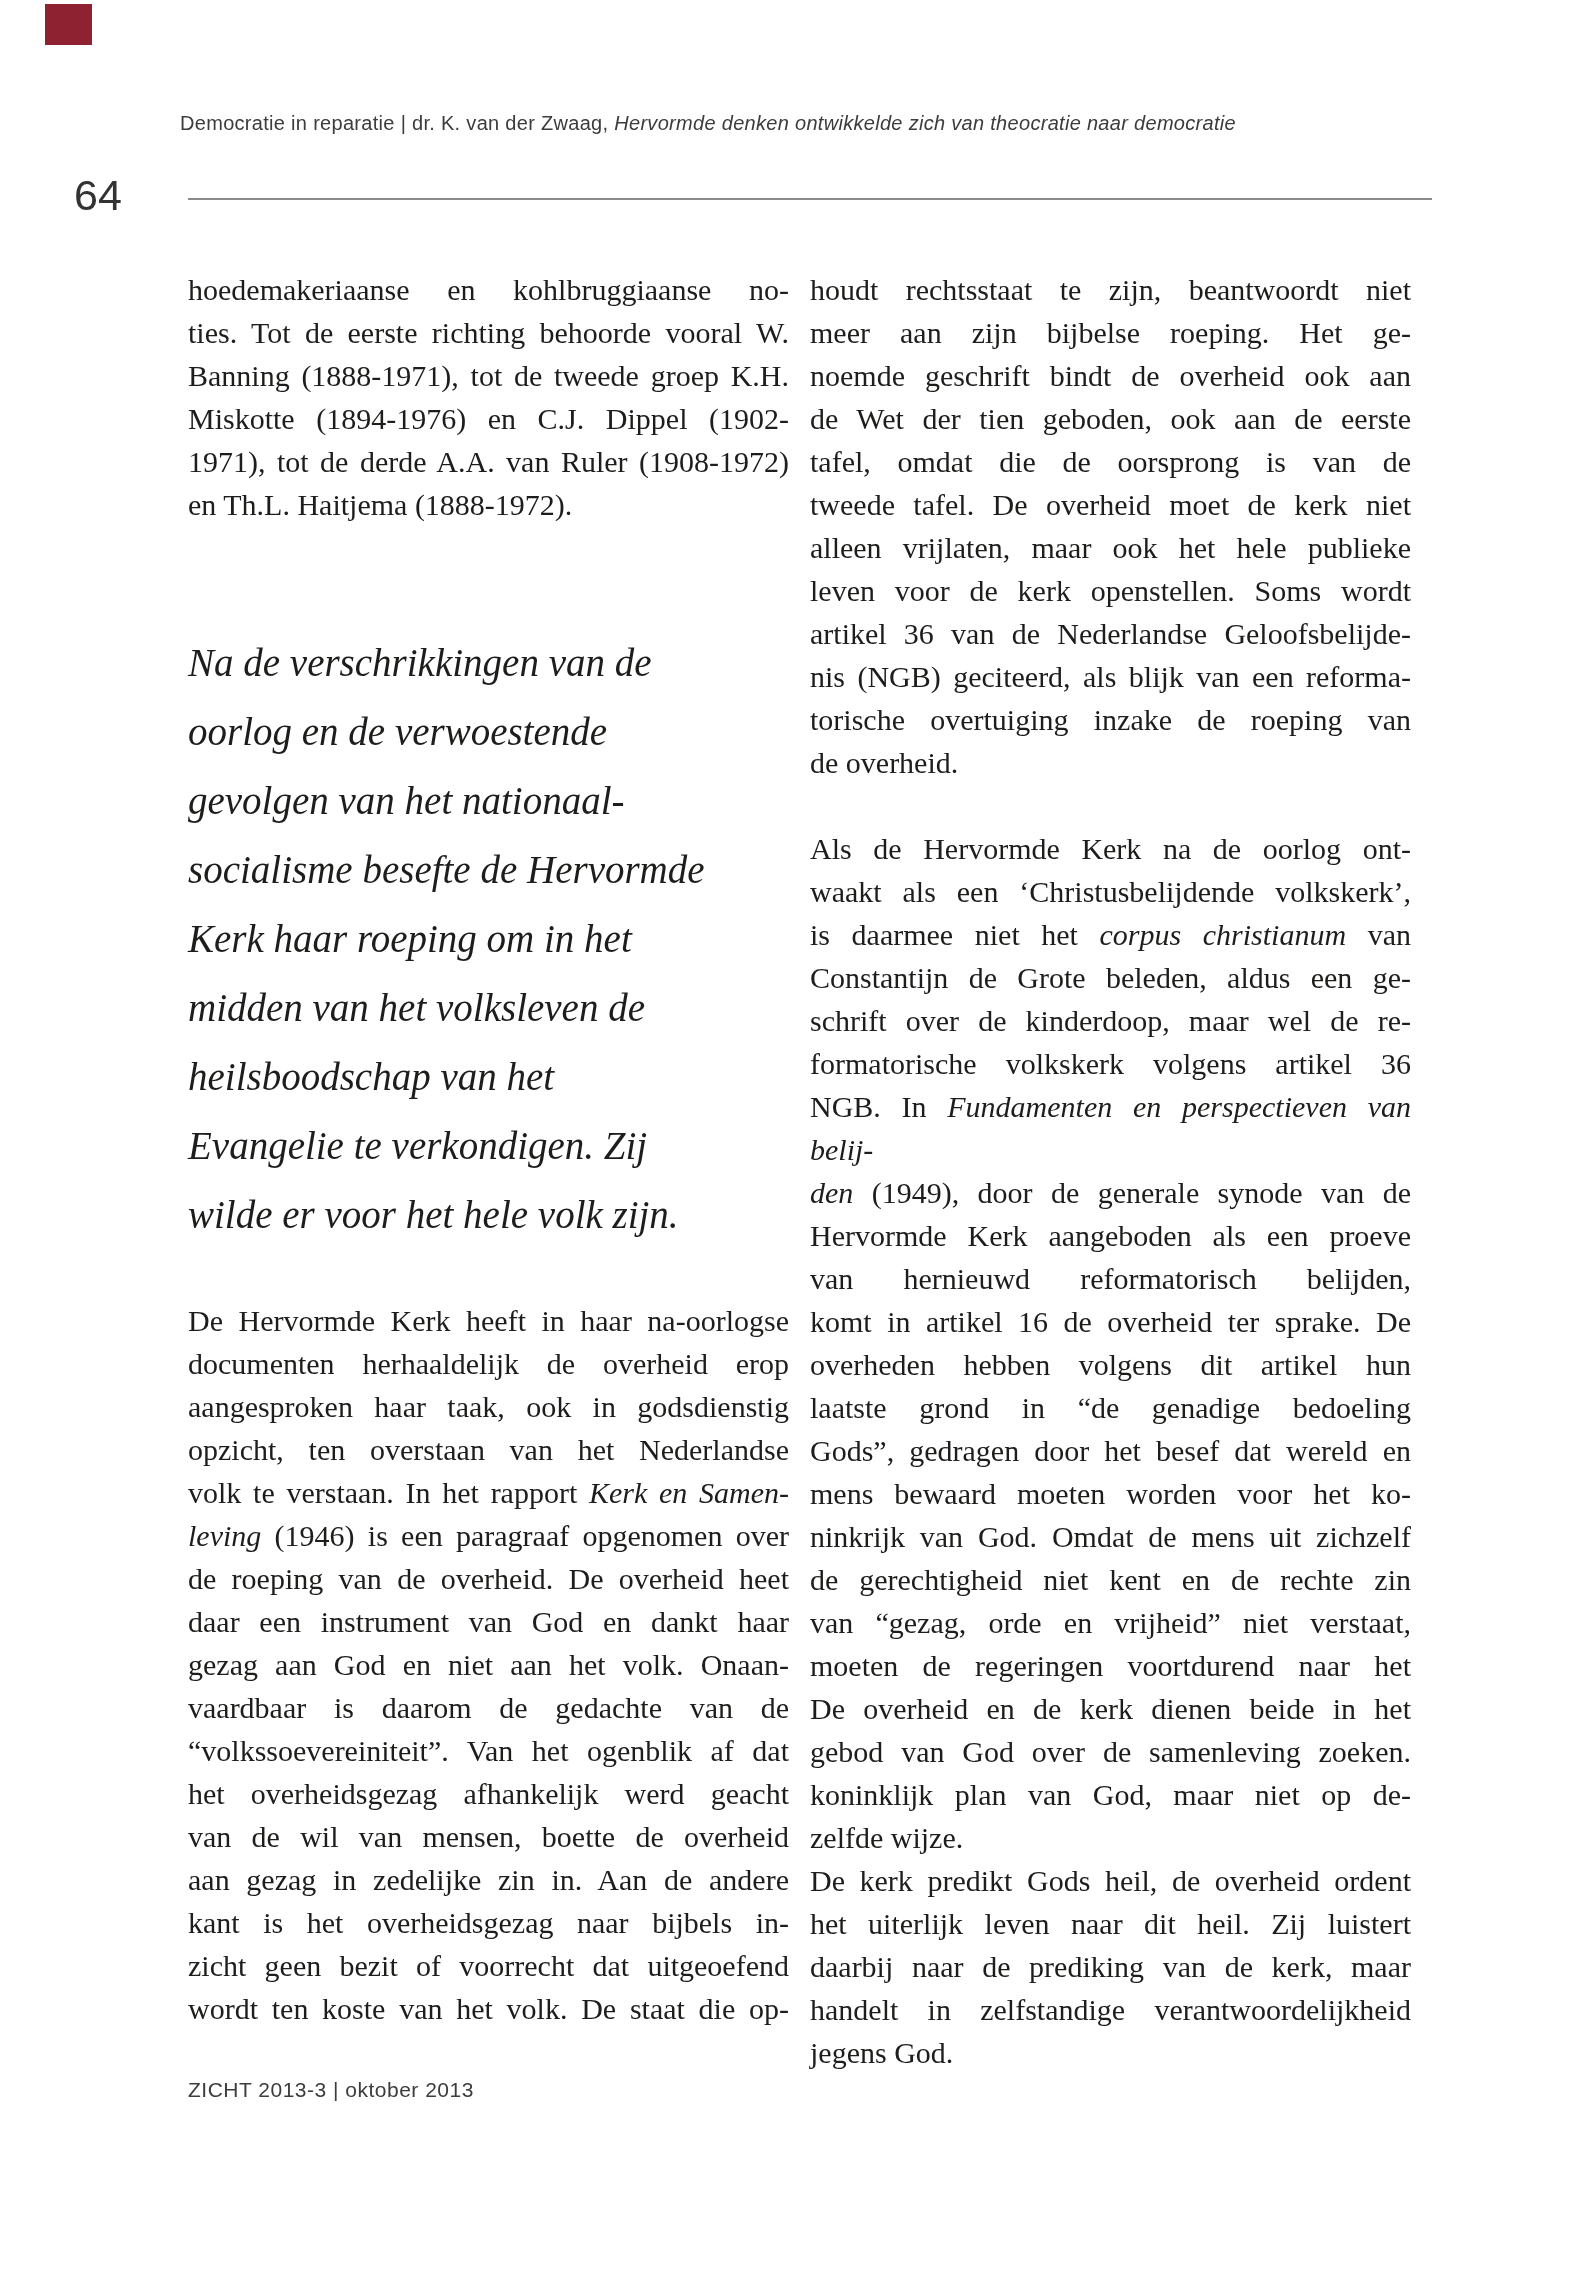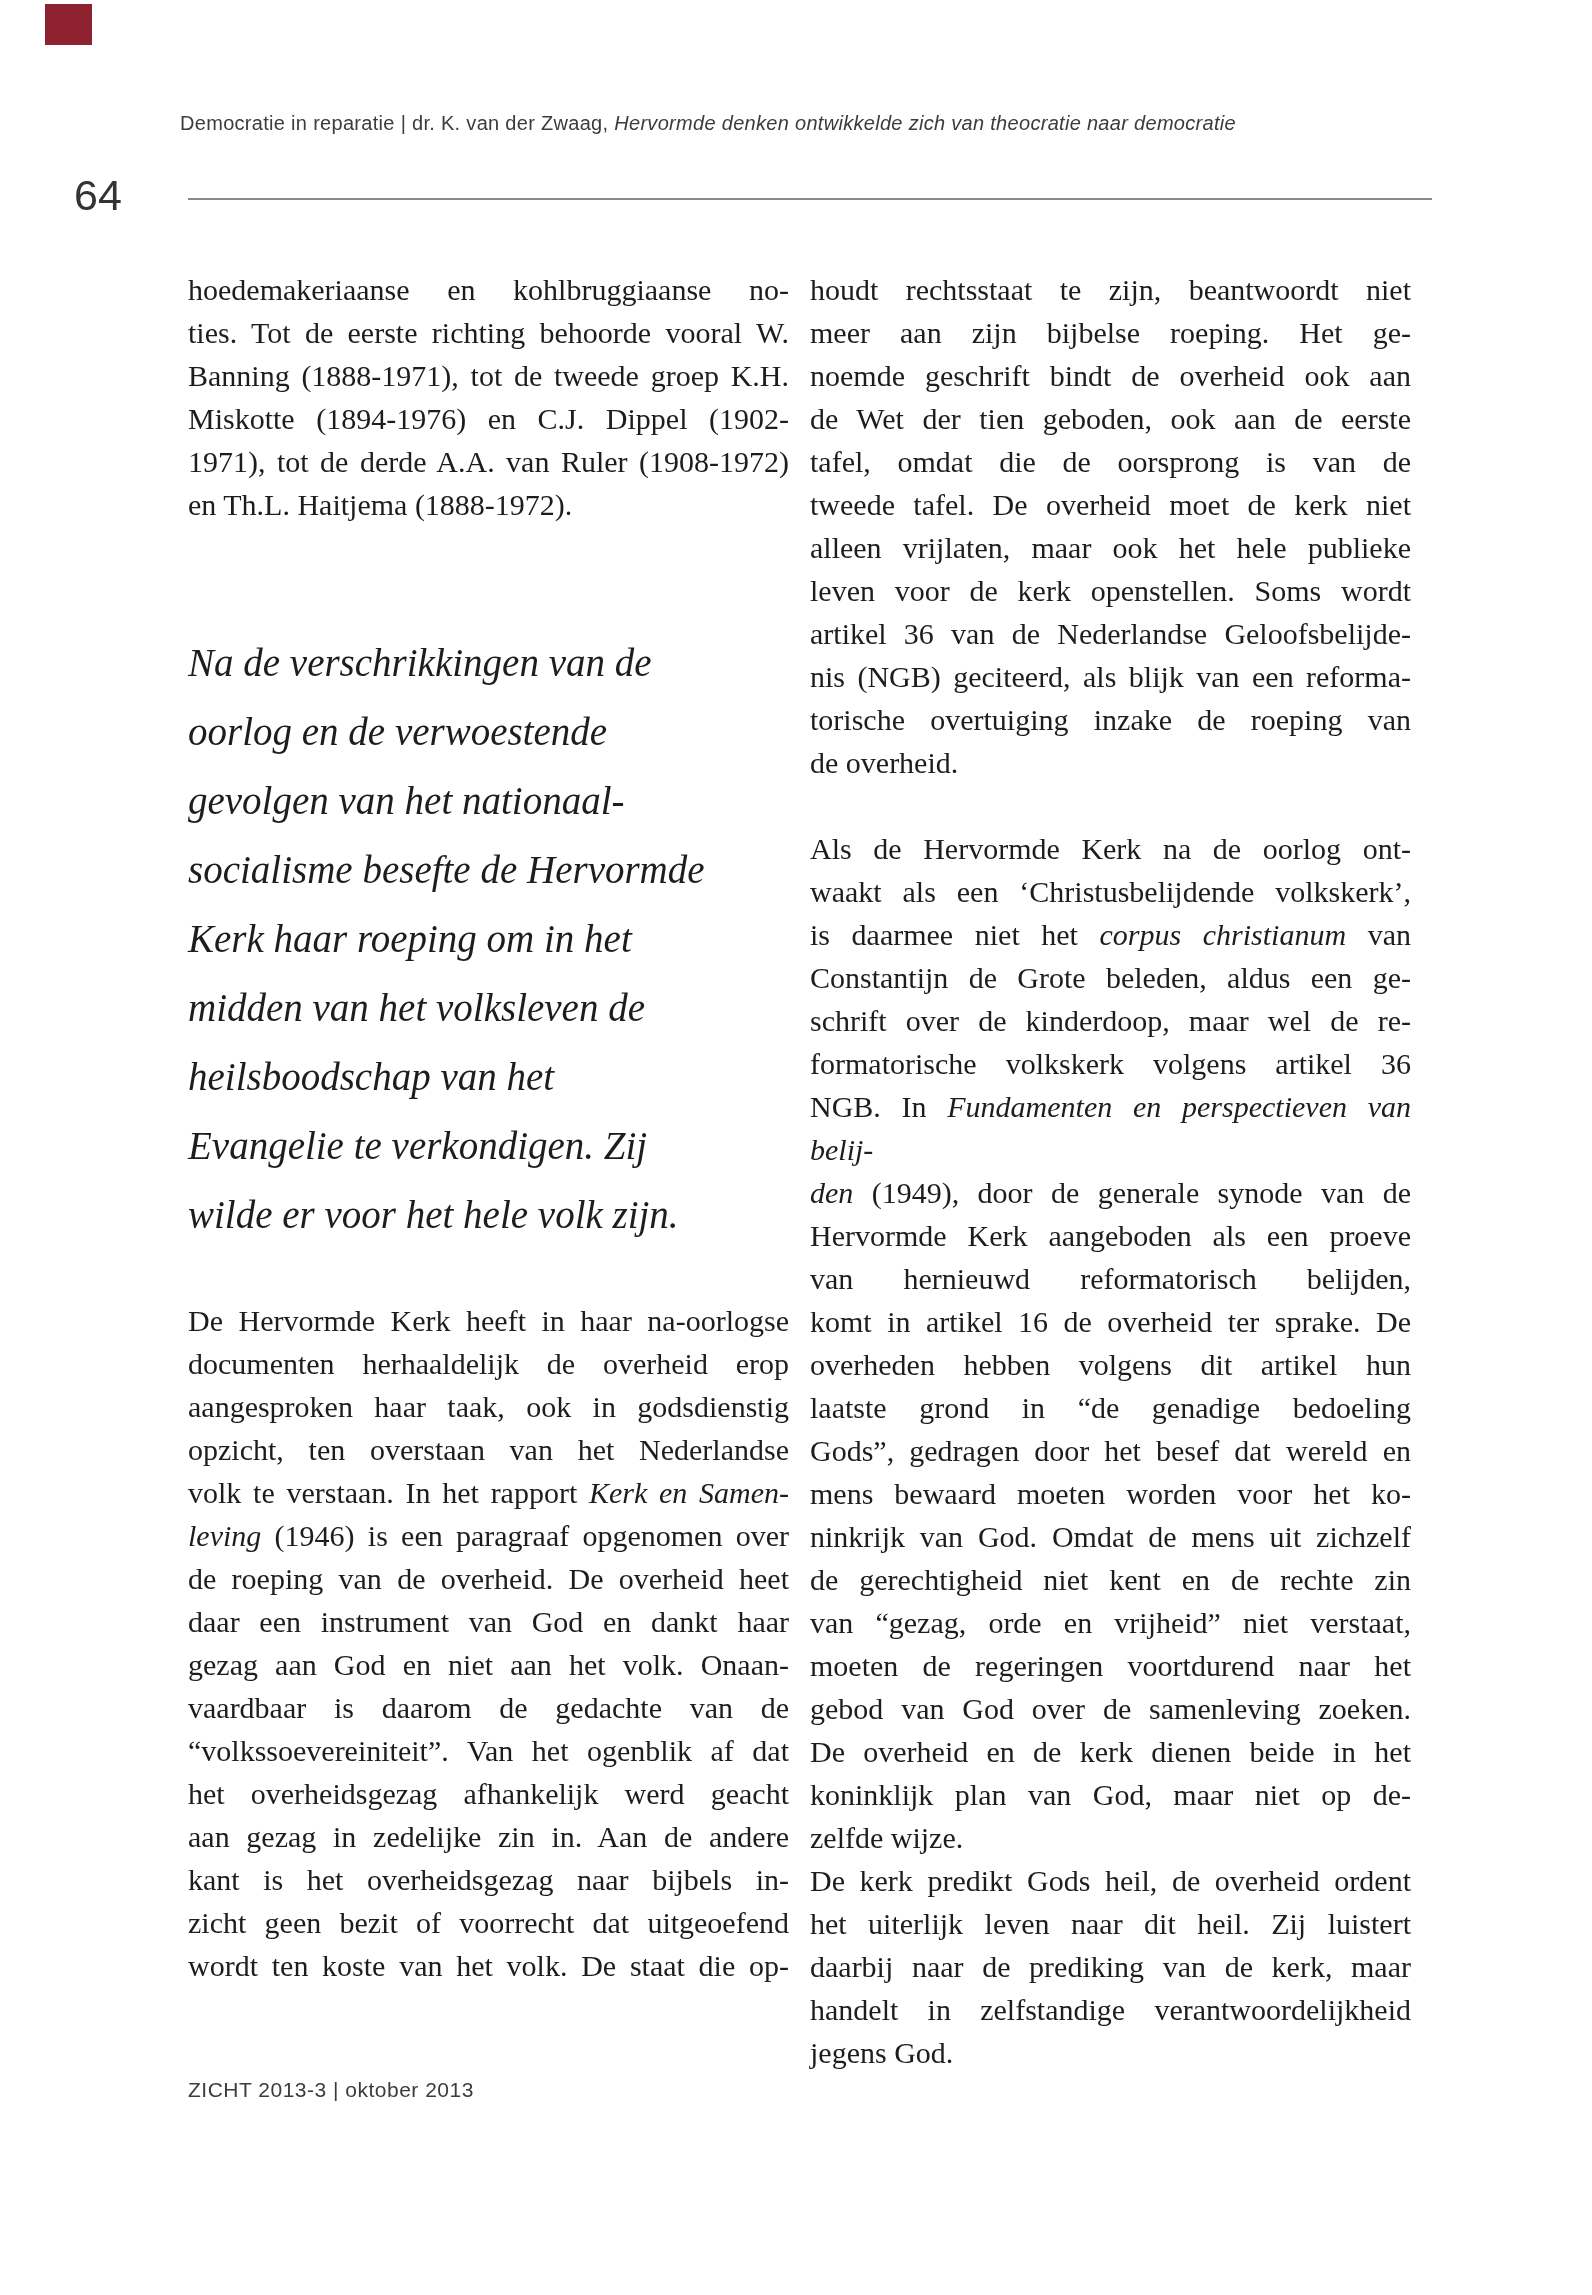--- a/index.html
+++ b/index.html
@@ -106,20 +106,21 @@
         <div class="bline">aangesproken haar taak, ook in godsdienstig</div>
         <div class="bline">opzicht, ten overstaan van het Nederlandse</div>
         <div class="bline"><span>volk te verstaan. In het rapport </span><i>Kerk en Samen-</i></div>
         <div class="bline"><i>leving</i><span> (1946) is een paragraaf opgenomen over</span></div>
         <div class="bline">de roeping van de overheid. De overheid heet</div>
         <div class="bline">daar een instrument van God en dankt haar</div>
         <div class="bline">gezag aan God en niet aan het volk. Onaan-</div>
         <div class="bline">vaardbaar is daarom de gedachte van de</div>
         <div class="bline">“volkssoevereiniteit”. Van het ogenblik af dat</div>
         <div class="bline">het overheidsgezag afhankelijk werd geacht</div>
+        <div class="bline">van de wil van mensen, boette de overheid</div>
         <div class="bline">aan gezag in zedelijke zin in. Aan de andere</div>
         <div class="bline">kant is het overheidsgezag naar bijbels in-</div>
         <div class="bline">zicht geen bezit of voorrecht dat uitgeoefend</div>
         <div class="bline">wordt ten koste van het volk. De staat die op-</div>
       </div>
     </div>
   <div class="col col-right">
       <div class="block body">
         <div class="bline">houdt rechtsstaat te zijn, beantwoordt niet</div>
         <div class="bline">meer aan zijn bijbelse roeping. Het ge-</div>
@@ -147,22 +148,22 @@
         <div class="bline">van hernieuwd reformatorisch belijden,</div>
         <div class="bline">komt in artikel 16 de overheid ter sprake. De</div>
         <div class="bline">overheden hebben volgens dit artikel hun</div>
         <div class="bline">laatste grond in “de genadige bedoeling</div>
         <div class="bline">Gods”, gedragen door het besef dat wereld en</div>
         <div class="bline">mens bewaard moeten worden voor het ko-</div>
         <div class="bline">ninkrijk van God. Omdat de mens uit zichzelf</div>
         <div class="bline">de gerechtigheid niet kent en de rechte zin</div>
         <div class="bline">van “gezag, orde en vrijheid” niet verstaat,</div>
         <div class="bline">moeten de regeringen voortdurend naar het</div>
+        <div class="bline">De overheid en de kerk dienen beide in het</div>
         <div class="bline">gebod van God over de samenleving zoeken.</div>
-        <div class="bline">De overheid en de kerk dienen beide in het</div>
         <div class="bline">koninklijk plan van God, maar niet op de-</div>
         <div class="bline final"><span>zelfde wijze.</span></div>
         <div class="bline">De kerk predikt Gods heil, de overheid ordent</div>
         <div class="bline">het uiterlijk leven naar dit heil. Zij luistert</div>
         <div class="bline">daarbij naar de prediking van de kerk, maar</div>
         <div class="bline">handelt in zelfstandige verantwoordelijkheid</div>
         <div class="bline final"><span>jegens God.</span></div>
       </div>
     </div>
 

